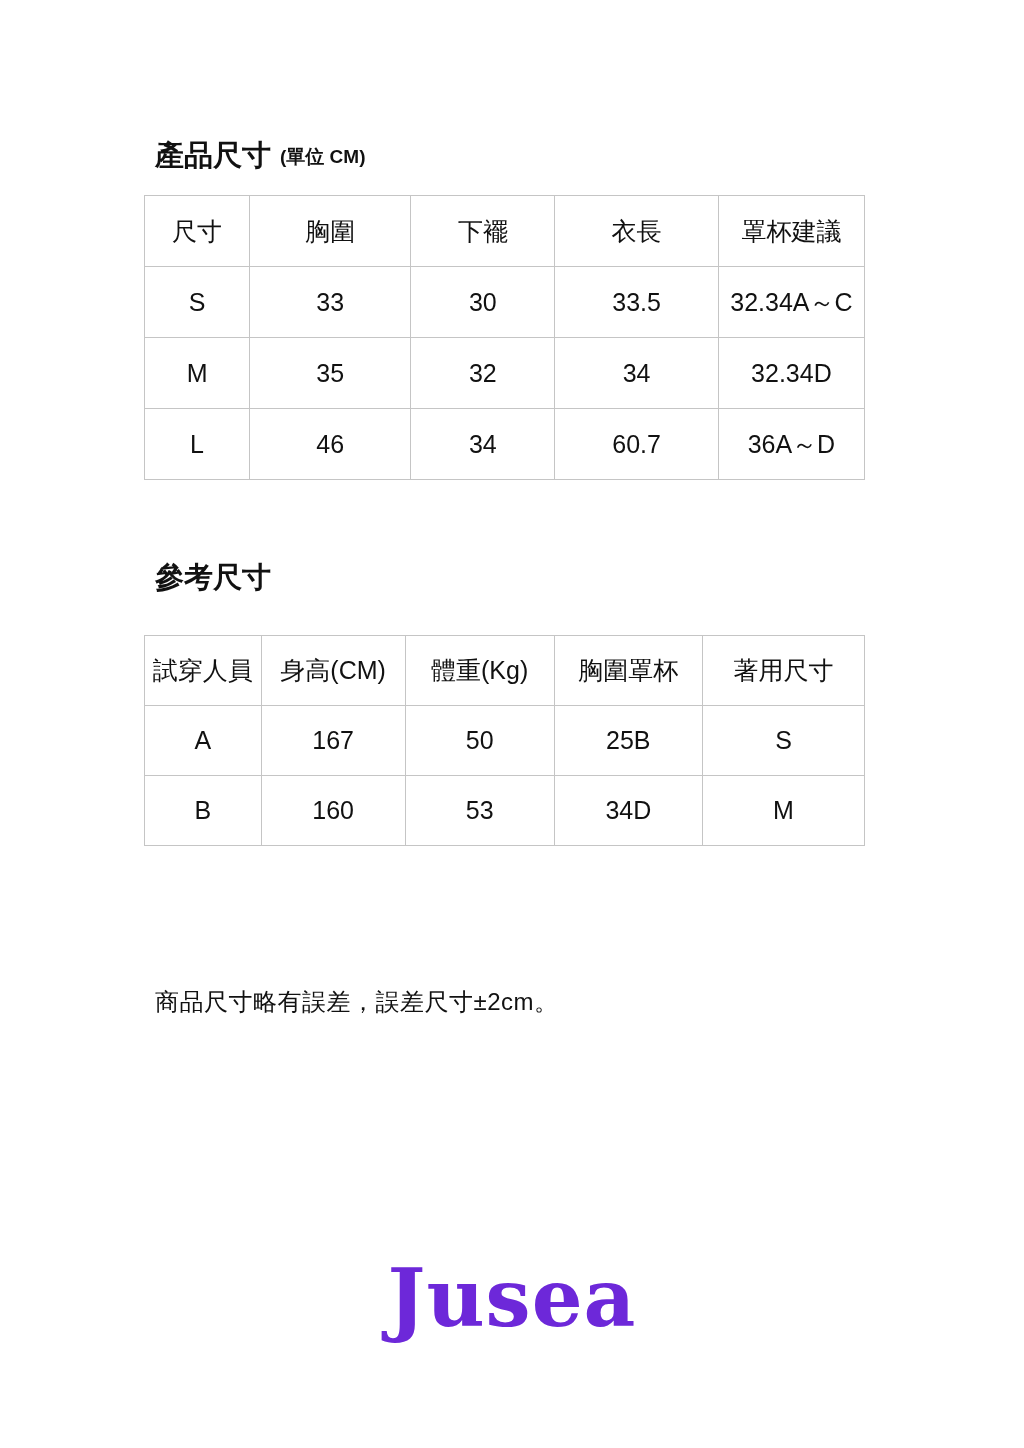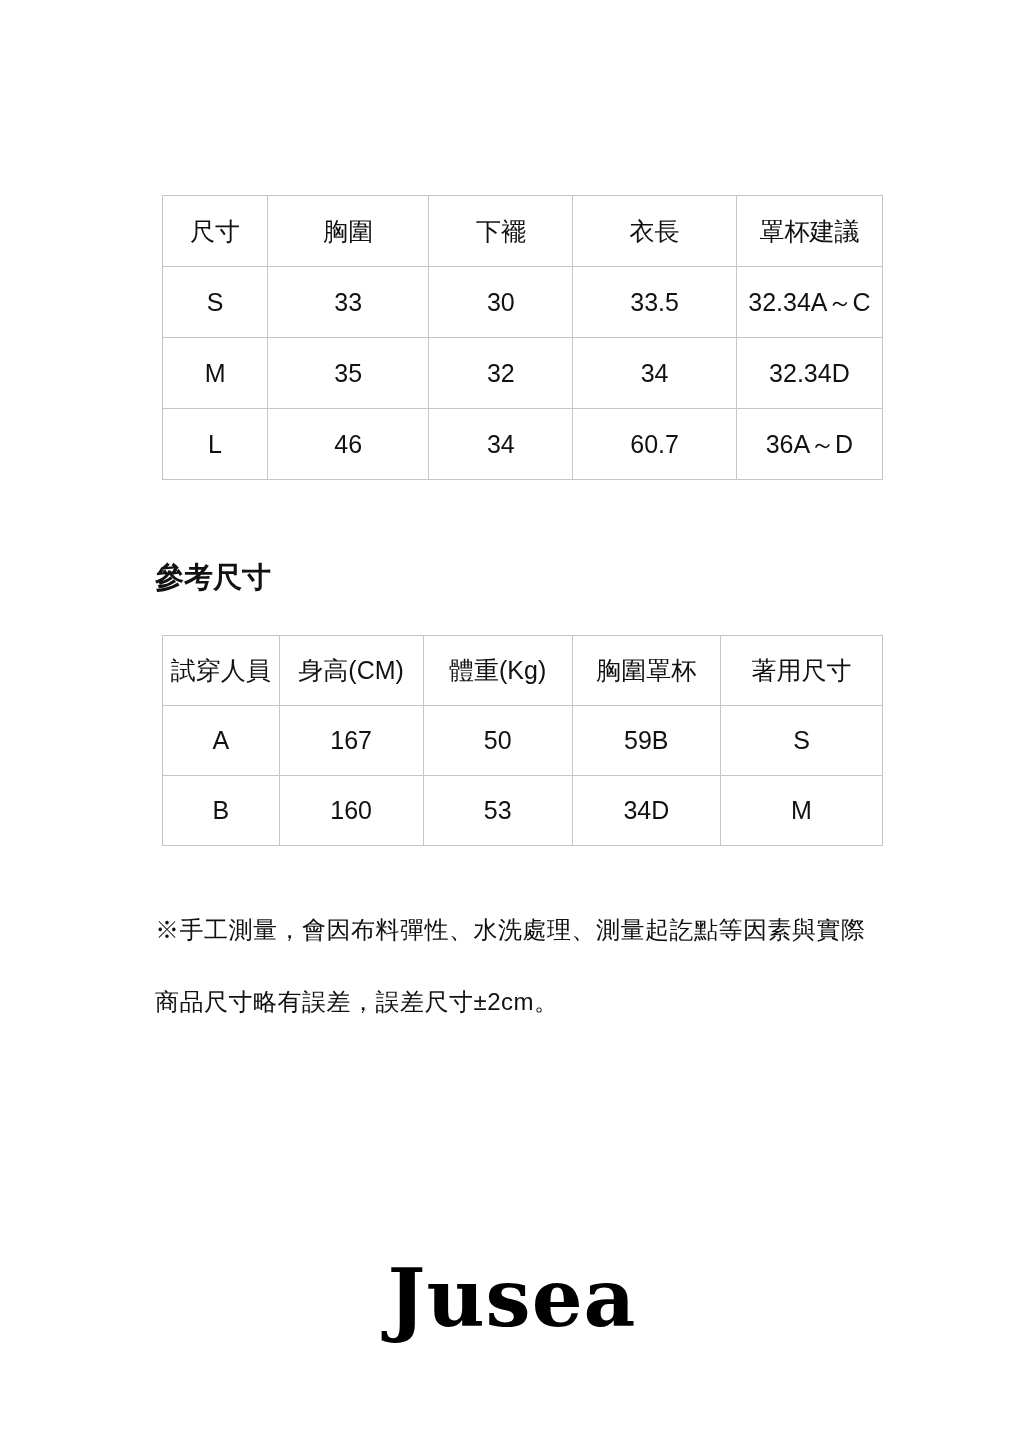--- a/index.html
+++ b/index.html
@@ -27,21 +27,21 @@
   #title-product { top: 138px; }
   #title-reference { top: 560px; }
   .unit {
     font-size: 19px;
     font-weight: 600;
     margin-left: 9px;
     vertical-align: 2px;
   }
   table.size-chart {
     position: absolute;
-    left: 162px;
+    left: 144px;
     width: 721px;
     border-collapse: collapse;
     table-layout: fixed;
     background: #ffffff;
   }
   #size-table { top: 195px; }
   #reference-table { top: 618px; margin-top: 17px; }
   table.size-chart th,
   table.size-chart td {
     border: 1px solid #c5c5c5;
@@ -68,29 +68,32 @@
   .logo {
     position: absolute;
     top: 1254px;
     left: 0;
     width: 1024px;
     text-align: center;
     font-family: "DejaVu Serif", serif;
     font-weight: bold;
     font-size: 80px;
     line-height: 1.1;
-    color: #000000;
+    color: #6d28d9;
     letter-spacing: 1px;
   }
 </style>
 </head>
 <body>
 
 <div class="page">
 
+  <div class="section-title" id="title-product">
+    <span>產品尺寸</span><span class="unit">(單位 CM)</span>
+  </div>
 
   <table class="size-chart" id="size-table">
     <colgroup>
       <col style="width:14.6%">
       <col style="width:22.4%">
       <col style="width:20.0%">
       <col style="width:22.7%">
       <col style="width:20.3%">
     </colgroup>
   <thead>
@@ -144,31 +147,30 @@
           <th>體重(Kg)</th>
           <th>胸圍罩杯</th>
           <th>著用尺寸</th>
         </tr>
       </thead>
       <tbody>
         <tr>
           <td>A</td>
           <td>167</td>
           <td>50</td>
-          <td>59B</td>
+          <td>25B</td>
           <td>S</td>
         </tr>
         <tr>
           <td>B</td>
           <td>160</td>
           <td>53</td>
           <td>34D</td>
           <td>M</td>
         </tr>
       </tbody>
     </table>
 
-  <div class="note-line" id="note-line-1">※手工測量，會因布料彈性、水洗處理、測量起訖點等因素與實際</div>
   <div class="note-line" id="note-line-2">商品尺寸略有誤差，誤差尺寸±2cm。</div>
 
   <div class="logo">Jusea</div>
 
 </div>
 
 </body></html>

